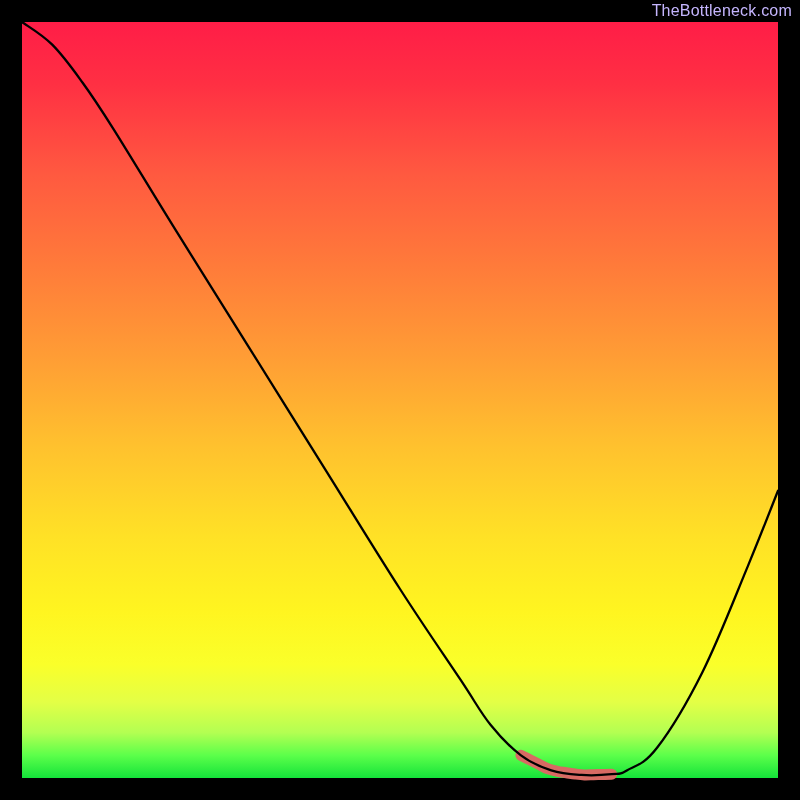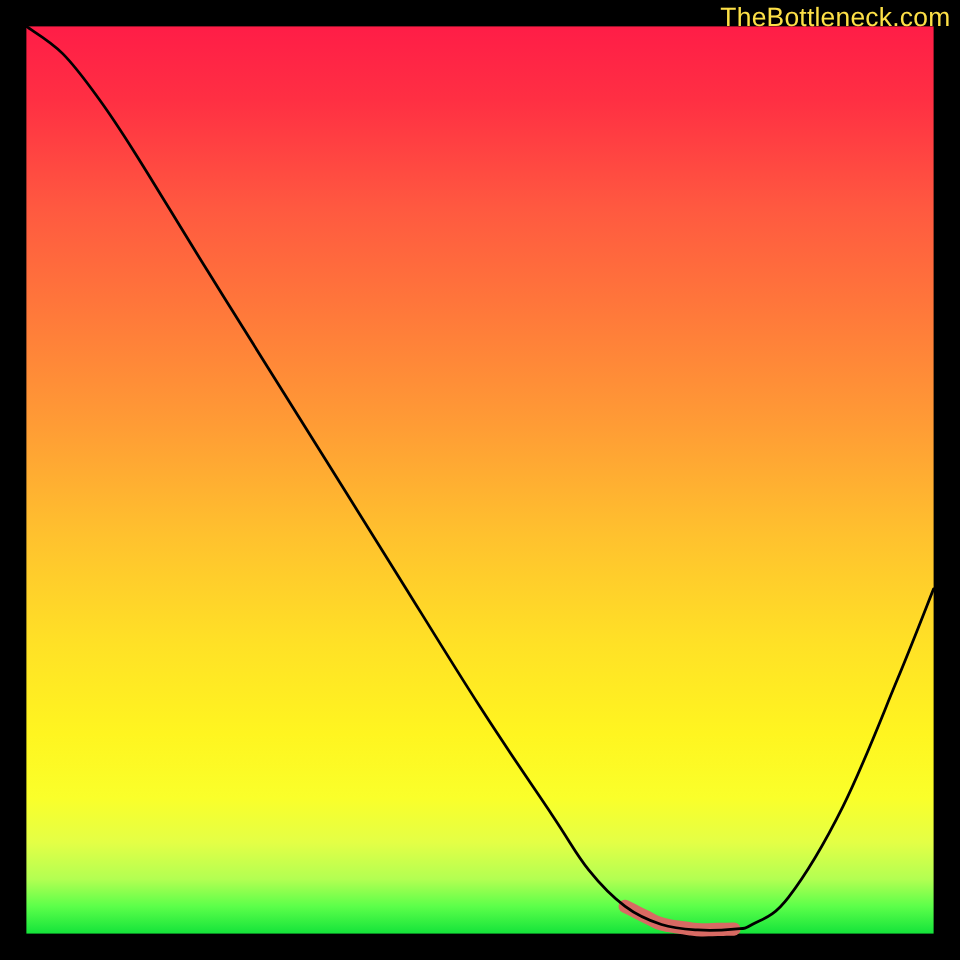--- a/index.html
+++ b/index.html
@@ -38,22 +38,22 @@
       #e3ff46 90%,
       #b3ff52 94%,
       #5cff4a 97%,
       #14e33a 100%
     );
   }
   .watermark {
     position: absolute;
     top: 2px;
     right: 8px;
-    color: #fde047;
-    font-size: 22px;
+    color: #c4b5fd;
+    font-size: 16px;
     font-weight: 500;
     letter-spacing: 0.2px;
     user-select: none;
   }
   svg.curve {
     position: absolute;
     left: 0;
     top: 0;
     width: 756px;
     height: 756px;

